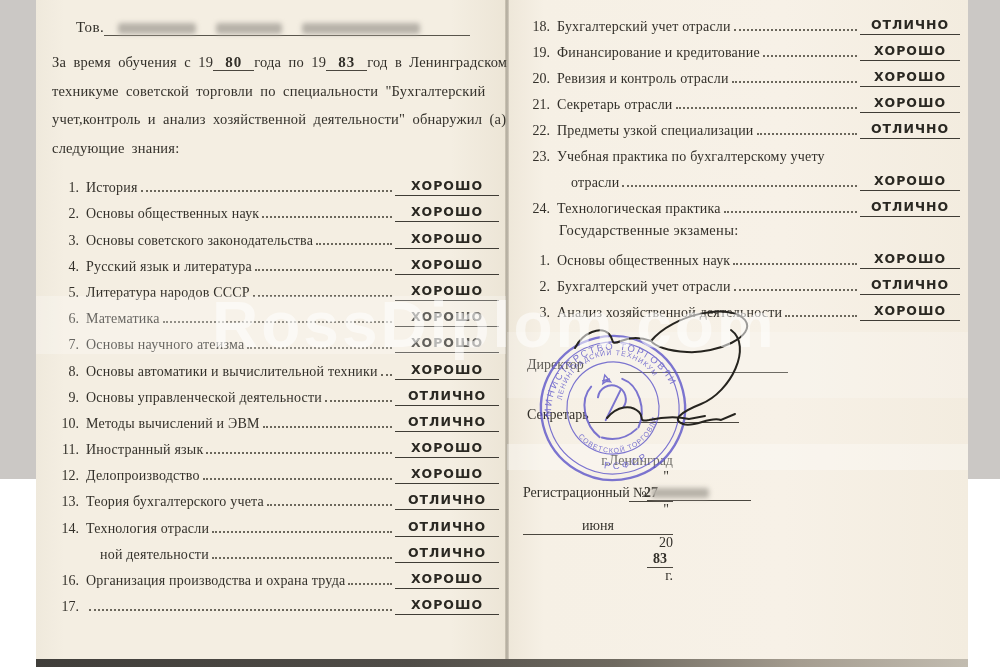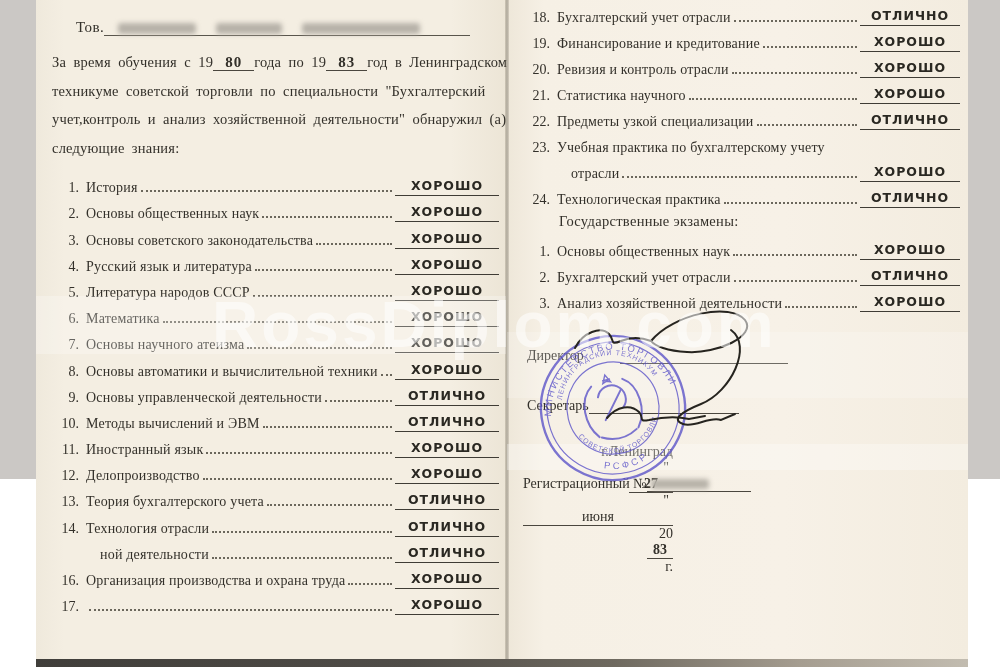--- a/index.html
+++ b/index.html
@@ -201,42 +201,42 @@
         </div>
       <div class="row">
           <span class="num">17.</span>
           <span class="leader"></span>
           <span class="grade">ХОРОШО</span>
         </div>
     </div>
   </div>
 
   <div class="page page-right">
-    <div class="rows rows-right" style="padding-top:0;">
+    <div class="rows rows-right" style="padding-top:9px;">
       <div class="row">
           <span class="num">18.</span>
           <span class="lbl">Бухгалтерский  учет  отрасли</span>
           <span class="leader"></span>
           <span class="grade">ОТЛИЧНО</span>
         </div>
       <div class="row">
           <span class="num">19.</span>
           <span class="lbl">Финансирование  и  кредитование</span>
           <span class="leader"></span>
           <span class="grade">ХОРОШО</span>
         </div>
       <div class="row">
           <span class="num">20.</span>
           <span class="lbl">Ревизия  и  контроль  отрасли</span>
           <span class="leader"></span>
           <span class="grade">ХОРОШО</span>
         </div>
       <div class="row">
           <span class="num">21.</span>
-          <span class="lbl">Статистика  научного</span>
+          <span class="lbl">Секретарь  отрасли</span>
           <span class="leader"></span>
           <span class="grade">ХОРОШО</span>
         </div>
       <div class="row">
           <span class="num">22.</span>
           <span class="lbl">Предметы  узкой  специализации</span>
           <span class="leader"></span>
           <span class="grade">ОТЛИЧНО</span>
         </div>
       <div class="row">

